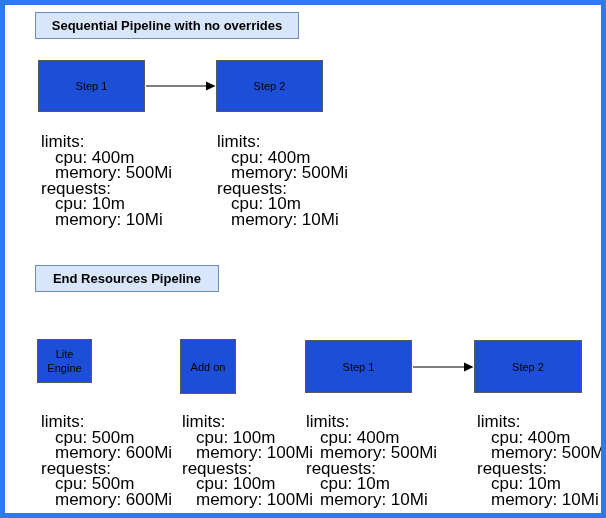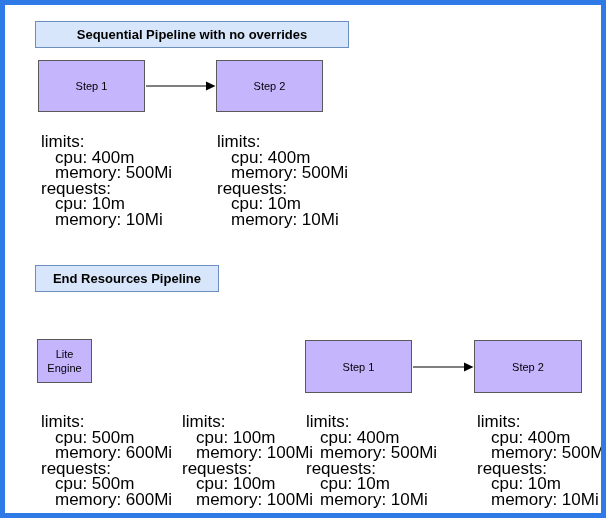--- a/index.html
+++ b/index.html
@@ -18,42 +18,42 @@
     box-sizing:border-box;
     background:#D7E6FA;
     border:1px solid #6C8EBF;
     display:flex;align-items:center;justify-content:center;
     font-weight:bold;font-size:13px;
     white-space:nowrap;
   }
   .node{
     position:absolute;
     box-sizing:border-box;
-    background:#c4b5fd;
+    background:#1d4ed8;
     border:1px solid #595959;
     display:flex;align-items:center;justify-content:center;
     font-size:11px;line-height:14px;
     text-align:center;
     padding:8px 2px;
   }
   .arrow{position:absolute;overflow:visible;}
   .res{
     position:absolute;
     font-size:17px;
     line-height:15.5px;
     white-space:nowrap;
   }
   .res .i1{padding-left:14px;}
 </style>
 </head>
 <body>
 
 <div class="page">
 
-  <div class="sec-title" style="left:30px;top:16px;width:314px;height:27px;">
+  <div class="sec-title" style="left:30px;top:7px;width:264px;height:27px;">
     <span>Sequential Pipeline with no overrides</span>
   </div>
 
   <div class="node" style="left:33px;top:55px;width:107px;height:52px;">
     <span>Step 1</span>
   </div>
 
   <svg class="arrow" style="left:141px;top:73px;" width="70" height="16">
     <line x1="0" y1="8" x2="60" y2="8" stroke="#000000" stroke-width="1.2"></line>
     <polygon points="60,3.6 69.5,8 60,12.4" fill="#000000"></polygon>
@@ -82,20 +82,23 @@
   </div>
 
   <div class="sec-title" style="left:30px;top:260px;width:184px;height:27px;">
     <span>End Resources Pipeline</span>
   </div>
 
   <div class="node" style="left:32px;top:334px;width:55px;height:44px;">
     <span>Lite Engine</span>
   </div>
 
+  <div class="node" style="left:175px;top:334px;width:56px;height:55px;">
+    <span>Add on</span>
+  </div>
 
   <div class="node" style="left:300px;top:335px;width:107px;height:53px;">
     <span>Step 1</span>
   </div>
 
   <svg class="arrow" style="left:408px;top:354px;" width="61" height="16">
     <line x1="0" y1="8" x2="51" y2="8" stroke="#000000" stroke-width="1.2"></line>
     <polygon points="51,3.6 60.5,8 51,12.4" fill="#000000"></polygon>
   </svg>
 

